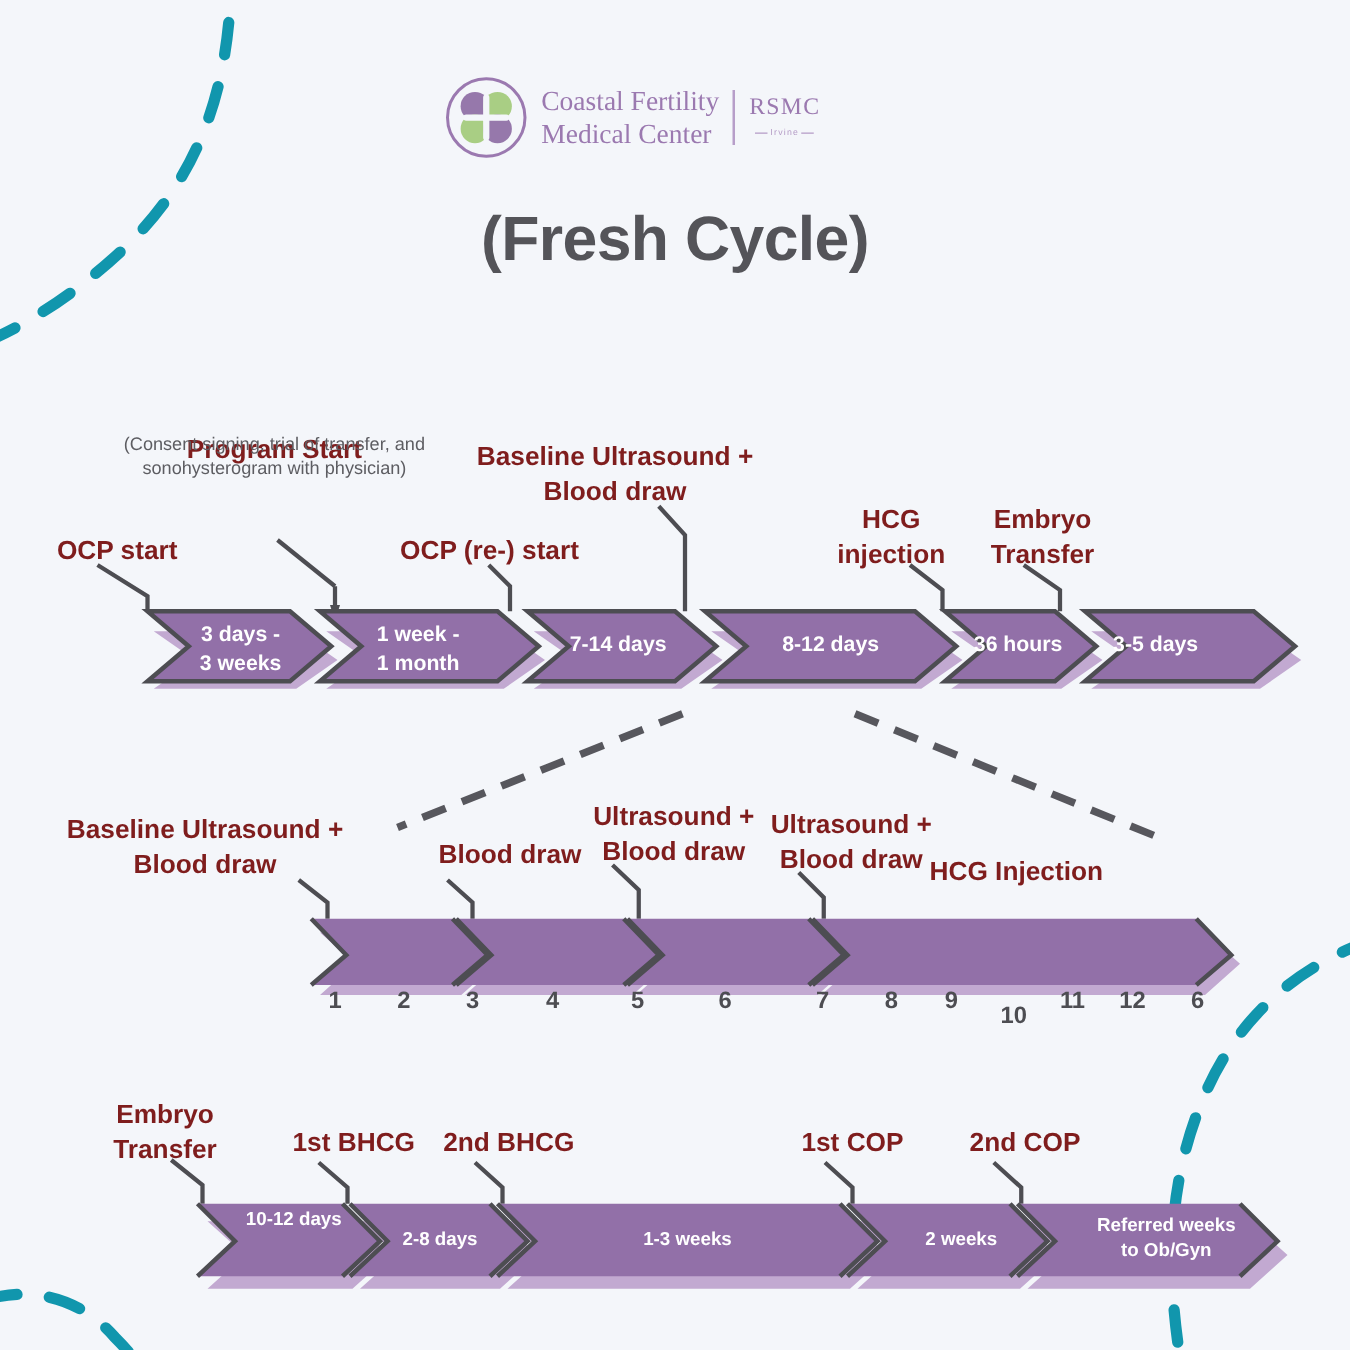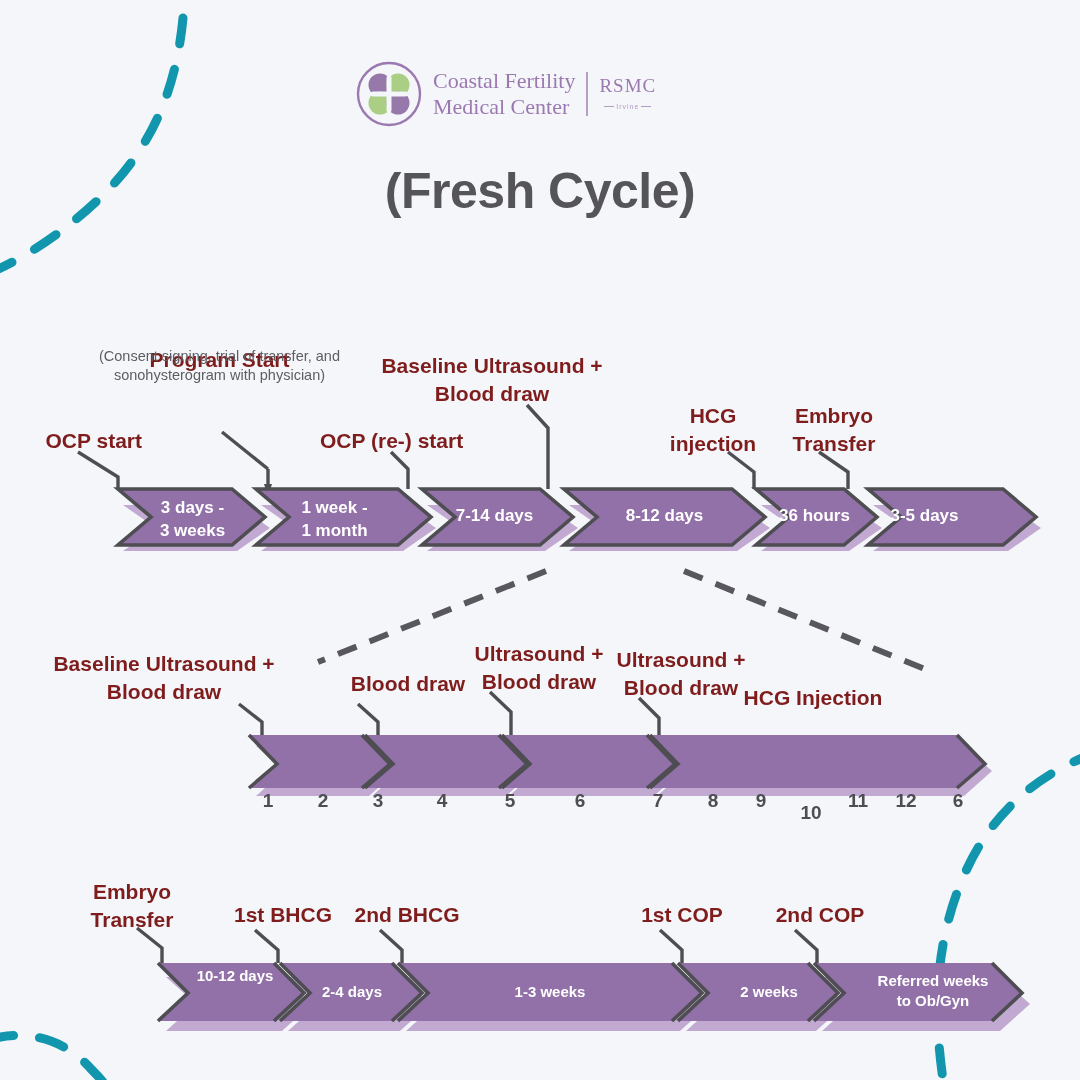--- a/index.html
+++ b/index.html
@@ -235,19 +235,19 @@
         <path d="M672 963 L702 993 L672 1021"></path>
         <path d="M678 963 L708 993 L678 1021"></path>
         <path d="M808 963 L838 993 L808 1021"></path>
         <path d="M814 963 L844 993 L814 1021"></path>
         <path d="M992 963 L1022 993 L992 1021"></path>
       </g>
     </g>
   </svg>
 
   <div class="seg-txt sm" style="left:180px;top:966px;width:110px;">10-12 days</div>
-  <div class="seg-txt sm" style="left:300px;top:982px;width:104px;">2-4 days</div>
+  <div class="seg-txt sm" style="left:300px;top:982px;width:104px;">2-8 days</div>
   <div class="seg-txt sm" style="left:445px;top:982px;width:210px;">1-3 weeks</div>
   <div class="seg-txt sm" style="left:710px;top:982px;width:118px;">2 weeks</div>
   <div class="seg-txt sm" style="left:858px;top:971px;width:150px;">Referred weeks
 to Ob/Gyn</div>
 
 </div>
 
 </body></html>

